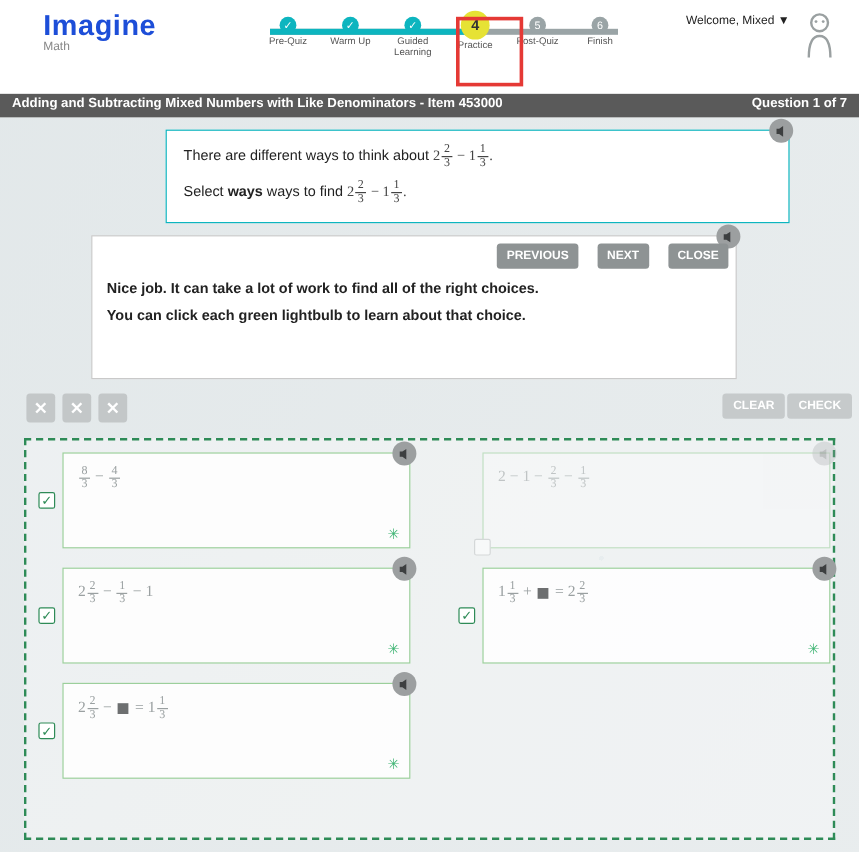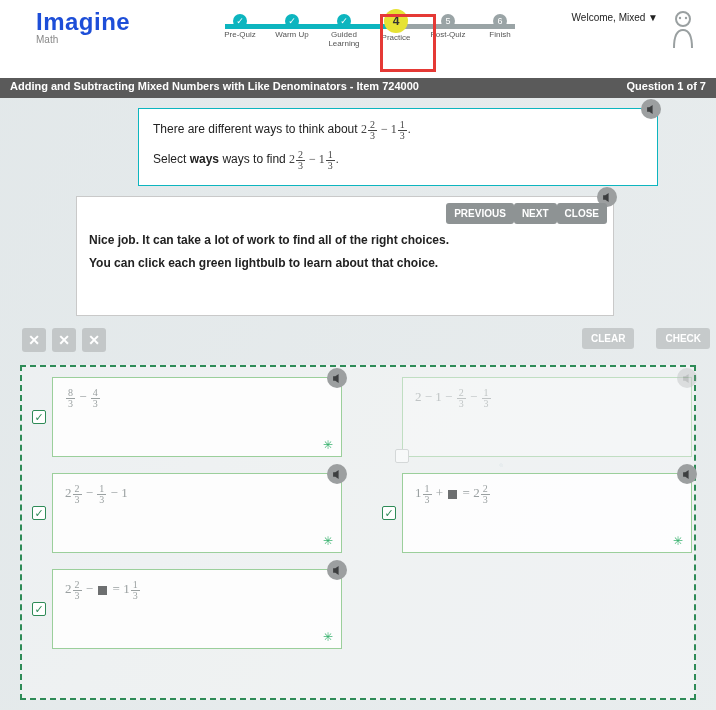--- a/index.html
+++ b/index.html
@@ -25,28 +25,28 @@
   .titlebar { height:20px; background:#5a5a5a; color:#fff; font-size:11px; font-weight:bold; padding:2px 10px 0 10px; display:flex; justify-content:space-between; }
 
   .content { position:relative; height:612px; background:#e9edee; background-image:
      radial-gradient(circle at 20% 30%, rgba(180,200,205,0.25) 0 2px, transparent 2px),
      radial-gradient(circle at 70% 60%, rgba(180,200,205,0.22) 0 2px, transparent 2px),
      linear-gradient(120deg, rgba(190,205,210,0.15), rgba(230,235,237,0.1));
   }
 
   .prompt-box { position:absolute; left:138px; top:10px; width:520px; background:#fff; border:1px solid #0db5bf; padding:10px 14px 14px; font-size:12px; color:#222; line-height:1.7; }
   .feedback-box { position:absolute; left:76px; top:98px; width:538px; height:120px; background:#fff; border:1px solid #c9c9c9; padding:10px 12px; font-size:12px; color:#222; }
-  .feedback-buttons { position:absolute; top:6px; right:6px; display:flex; gap:0; }
+  .feedback-buttons { position:absolute; top:6px; right:6px; display:flex; gap:16px; }
   .fbtn { background:#8e9394; color:#fff; border:none; border-radius:3px; font-size:10px; font-weight:bold; padding:5px 8px; cursor:pointer; }
   .feedback-text { margin-top:22px; line-height:1.9; font-weight:bold; }
 
   .x-row { position:absolute; left:22px; top:230px; display:flex; gap:6px; }
   .xbtn { width:24px; height:24px; border-radius:3px; background:#c3c7c8; display:flex; align-items:center; justify-content:center; color:#fff; font-size:14px; font-weight:bold; cursor:pointer; }
 
-  .side-buttons { position:absolute; right:6px; top:230px; display:flex; gap:22px;justify-content:center; }
+  .side-buttons { position:absolute; right:6px; top:230px; display:flex; gap:2px;justify-content:center; }
   .sbtn { background:#c6cacb; color:#fff; border:none; border-radius:3px; font-size:10px; font-weight:bold; padding:5px 9px; }
 
   .answers { position:absolute; left:20px; top:267px; width:676px; height:335px; border:2px dashed #2e8b57; background:rgba(255,255,255,0.35); padding:10px 10px; }
   .row { display:flex; gap:40px; margin-bottom:16px; }
   .choice-wrap { display:flex; align-items:center; gap:6px; }
   .chk { width:14px; height:14px; border:1px solid #2e8b57; border-radius:2px; background:#fff; display:flex; align-items:center; justify-content:center; color:#2e8b57; font-size:11px; }
   .choice { position:relative; width:290px; height:80px; border:1px solid #9bcf9b; background:rgba(255,255,255,0.85); padding:10px 12px; font-size:13px; color:#8a8f90; }
   .choice.faded { opacity:0.55; background:rgba(255,255,255,0.5); }
   .bulb { position:absolute; right:8px; bottom:4px; color:#3cb371; font-size:12px; }
   .speaker { position:absolute; width:20px; height:20px; border-radius:50%; background:#9c9fa0; display:flex; align-items:center; justify-content:center; cursor:pointer; }
@@ -93,21 +93,21 @@
       <svg viewBox="0 0 30 40">
           <circle cx="15" cy="9" r="7" fill="none" stroke="#9aa0a1" stroke-width="2"></circle>
           <path d="M6 38 Q6 20 15 20 Q24 20 24 38" fill="none" stroke="#9aa0a1" stroke-width="2"></path>
           <circle cx="12" cy="8" r="1.2" fill="#9aa0a1"></circle>
           <circle cx="18" cy="8" r="1.2" fill="#9aa0a1"></circle>
         </svg>
     </div>
   </div>
 
   <div class="titlebar">
-    <span>Adding and Subtracting Mixed Numbers with Like Denominators - Item 724000</span>
+    <span>Adding and Subtracting Mixed Numbers with Like Denominators - Item 453000</span>
     <span>Question 1 of 7</span>
   </div>
 
   <div class="content">
 
     <div class="prompt-box">
       <div class="speaker" style="top:-10px; right:-4px;">
           <svg viewBox="0 0 10 10">
             <path d="M1 3h2l3-2v8l-3-2H1z"></path>
           </svg>

